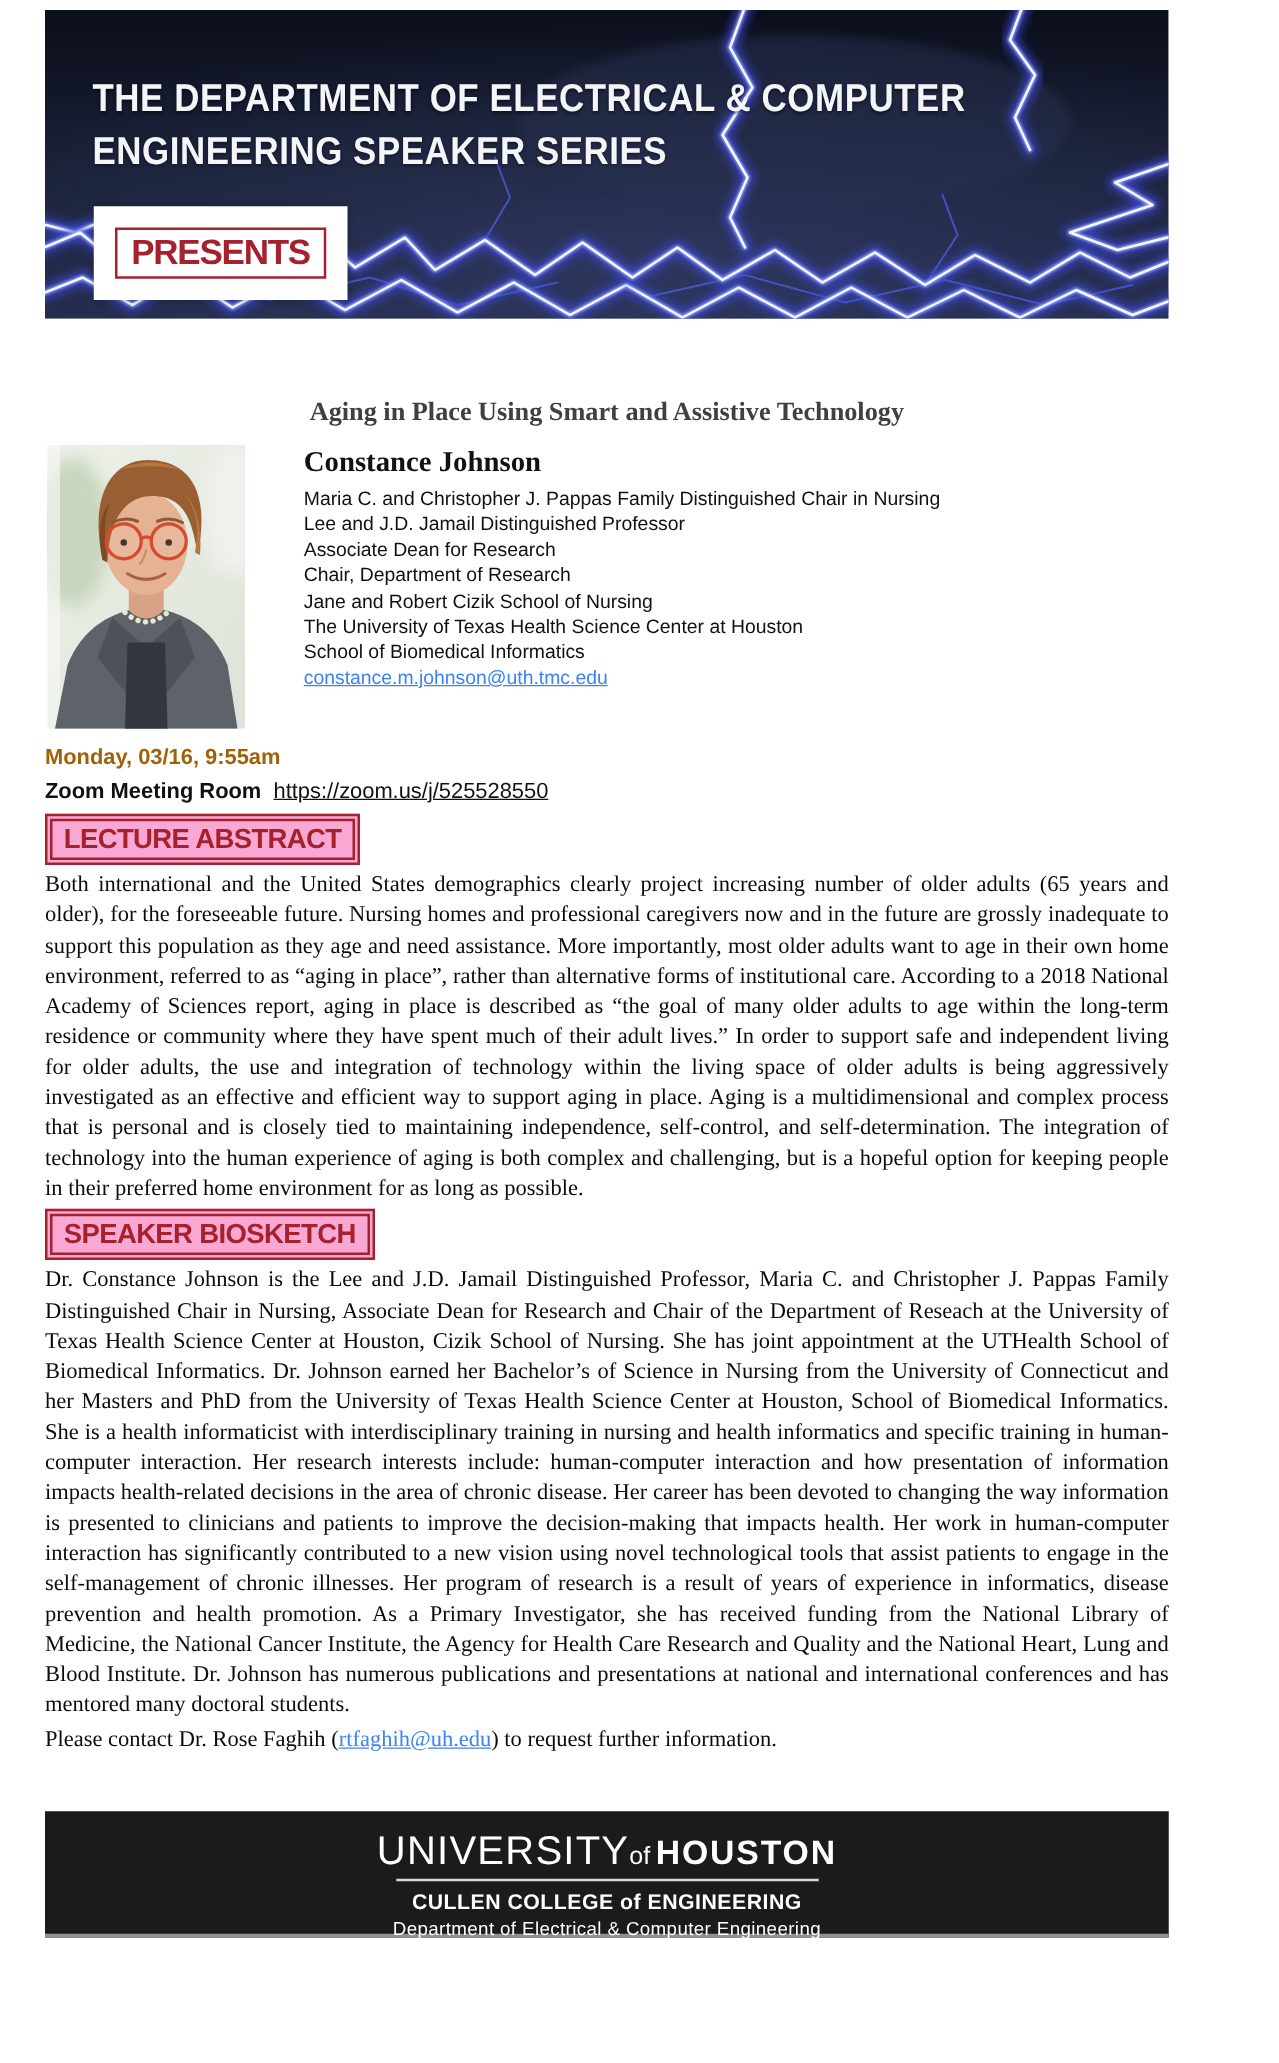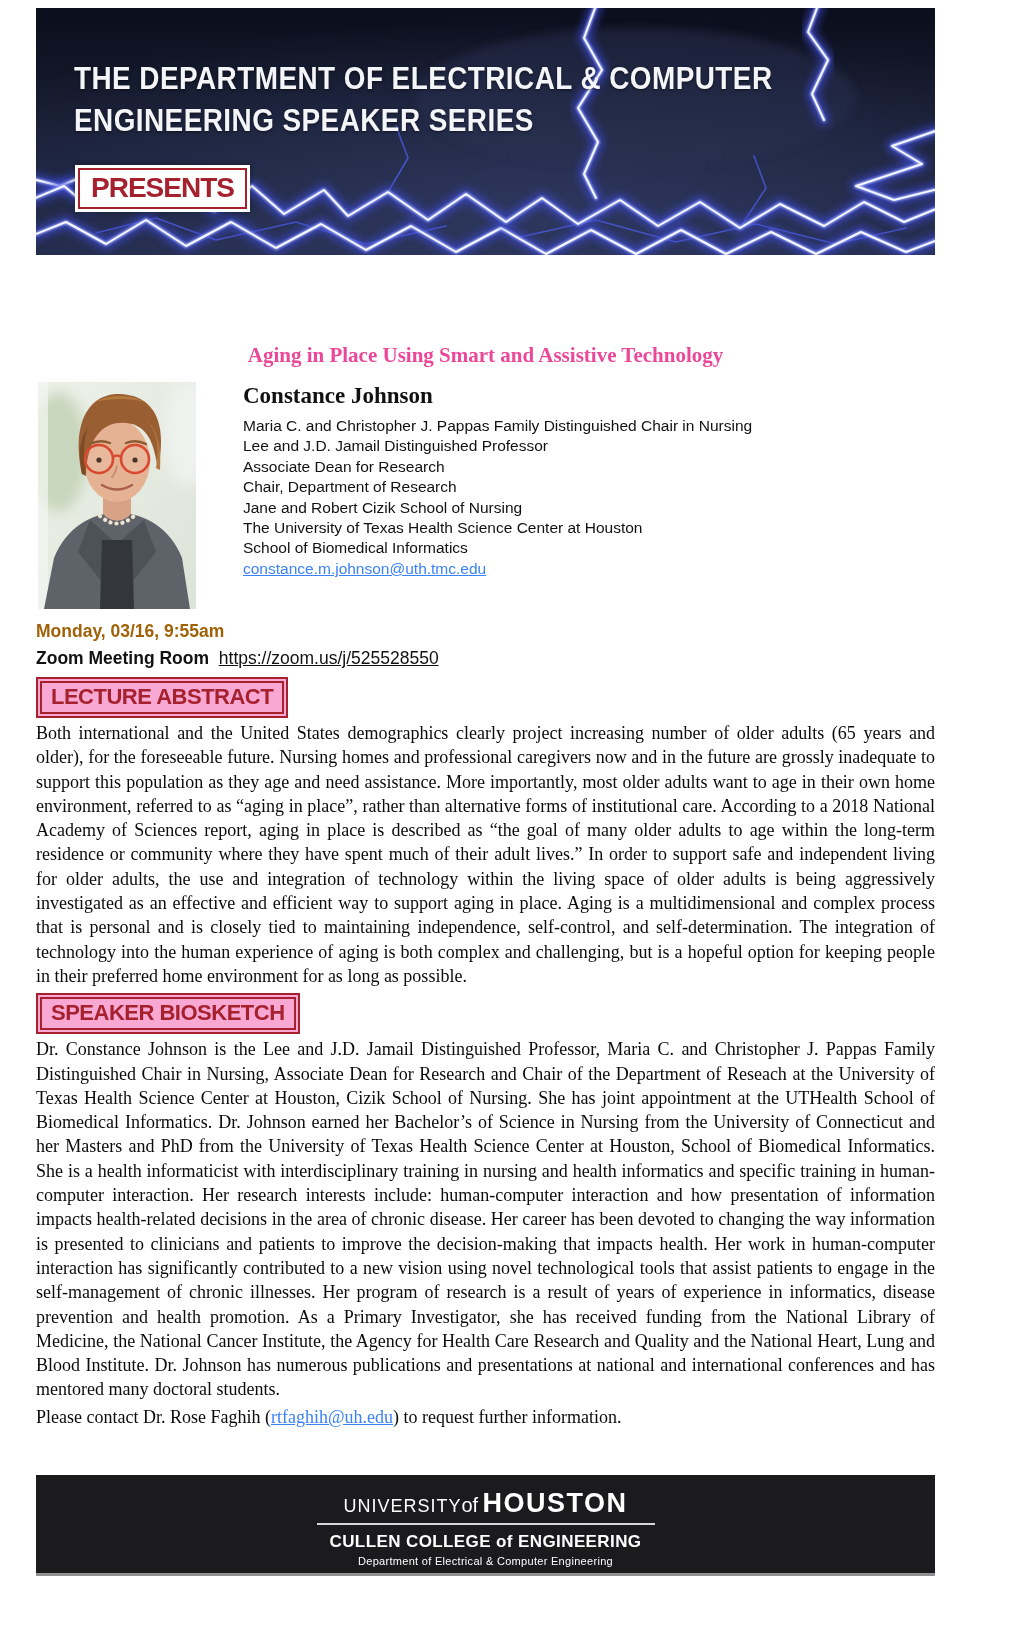--- a/index.html
+++ b/index.html
@@ -13,33 +13,33 @@
   
   .banner { position:relative; height:303px; margin-top:8px; overflow:hidden; }
   .banner svg.sky { position:absolute; inset:0; display:block; }
   .banner-title {
     position:absolute; left:38px; top:50px; color:#f4f5f8;
     font-weight:bold; font-size:31px; line-height:42px; letter-spacing:.5px;
     transform:scaleX(.9); transform-origin:left top; white-space:nowrap;
     text-shadow:0 1px 3px rgba(0,0,0,.55);
   }
   .presents-outer {
-    position:absolute; left:39px; top:157px; background:#ffffff; padding:3px;
+    position:absolute; left:39px; top:157px; background:#ffffff; padding:17px;
     box-shadow:0 0 6px rgba(0,0,0,.35);
   }
   .presents-inner {
     border:2px solid #a6212e; padding:2px 11px 3px;
     color:#a6212e; font-size:28px; font-weight:bold; letter-spacing:-1px;
     white-space:nowrap;
   }
 
   
   .event-title {
-    margin-top:32px; text-align:center;
-    font-family:"Liberation Serif", serif; font-weight:bold; font-size:21px; color:#ec4899;
+    margin-top:6px; text-align:center;
+    font-family:"Liberation Serif", serif; font-weight:bold; font-size:21px; color:#404040;
   }
 
   
   .speaker-row { display:flex; margin-top:14px; }
   .photo { width:158px; height:227px; flex:0 0 auto; margin-left:2px; }
   .photo svg { display:block; }
   .speaker-info { margin-left:47px; padding-top:1px; }
   .speaker-name {
     font-family:"Liberation Serif", serif; font-weight:bold; font-size:23px;
     color:#111; margin-bottom:7px;
@@ -67,26 +67,26 @@
   }
   p.doc.nojust { text-align:left; }
 
   
   .footer {
     margin:46px 0 0 36px; width:899px; height:101px; box-sizing:border-box;
     background:#1b1b1d; color:#fff; text-align:center; padding-top:13px;
     border-bottom:3px solid #8f8f8f;
   }
   .uh-mark { white-space:nowrap; }
-  .uh-u { font-size:18px; letter-spacing:1px; font-weight:normal; }
+  .uh-u { font-size:32px; letter-spacing:1px; font-weight:normal; }
   .uh-of { font-size:20px; letter-spacing:0; }
   .uh-h { font-size:27px; font-weight:bold; letter-spacing:1.5px; }
   .uh-rule { width:338px; height:2px; background:#d6d6d6; margin:4px auto 7px; }
   .uh-college { font-size:17px; font-weight:bold; letter-spacing:.4px; }
-  .uh-dept { font-size:11px; margin-top:3px; letter-spacing:.3px; }
+  .uh-dept { font-size:15px; margin-top:3px; letter-spacing:.3px; }
 </style>
 </head>
 <body>
 
 <div class="content">
 
   <div class="banner">
     <svg class="sky" width="899" height="247" viewBox="0 0 899 247">
       <defs>
         <linearGradient id="sky" x1="0" y1="0" x2="0" y2="1">

